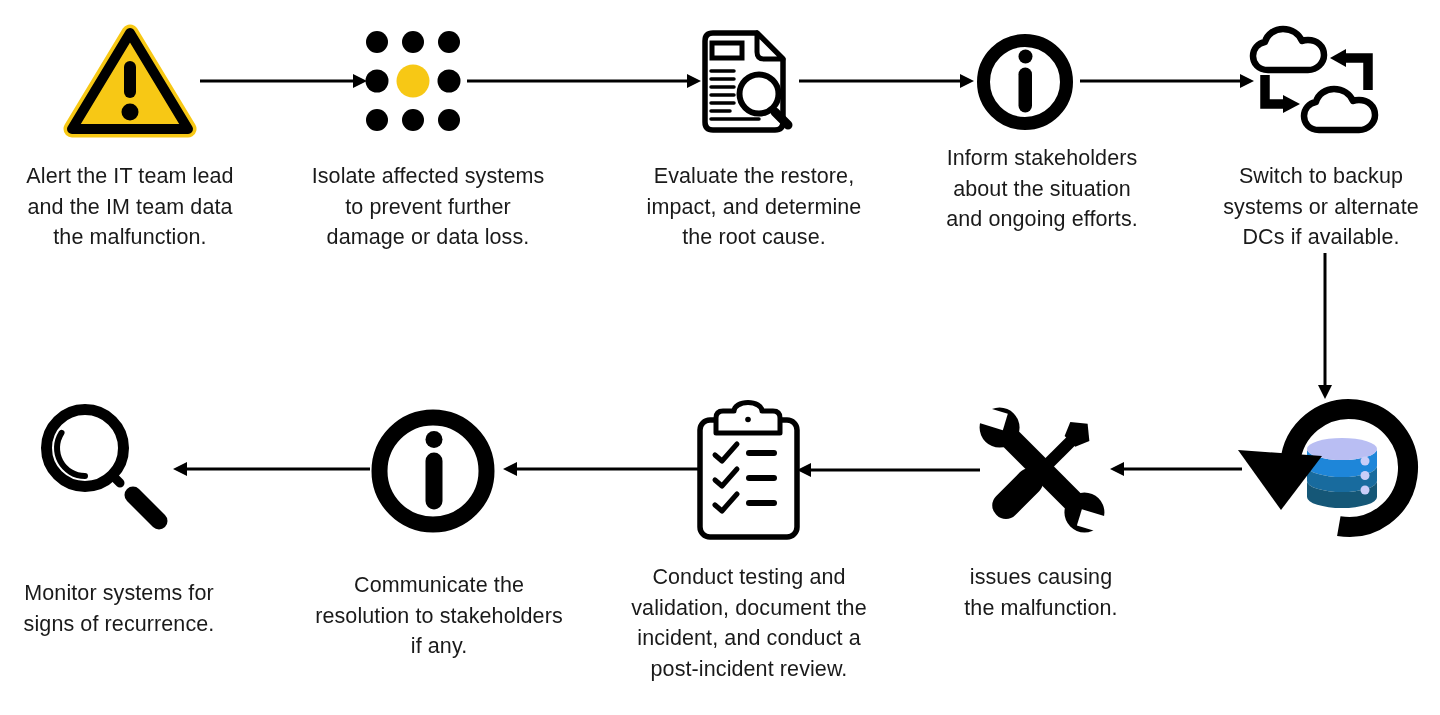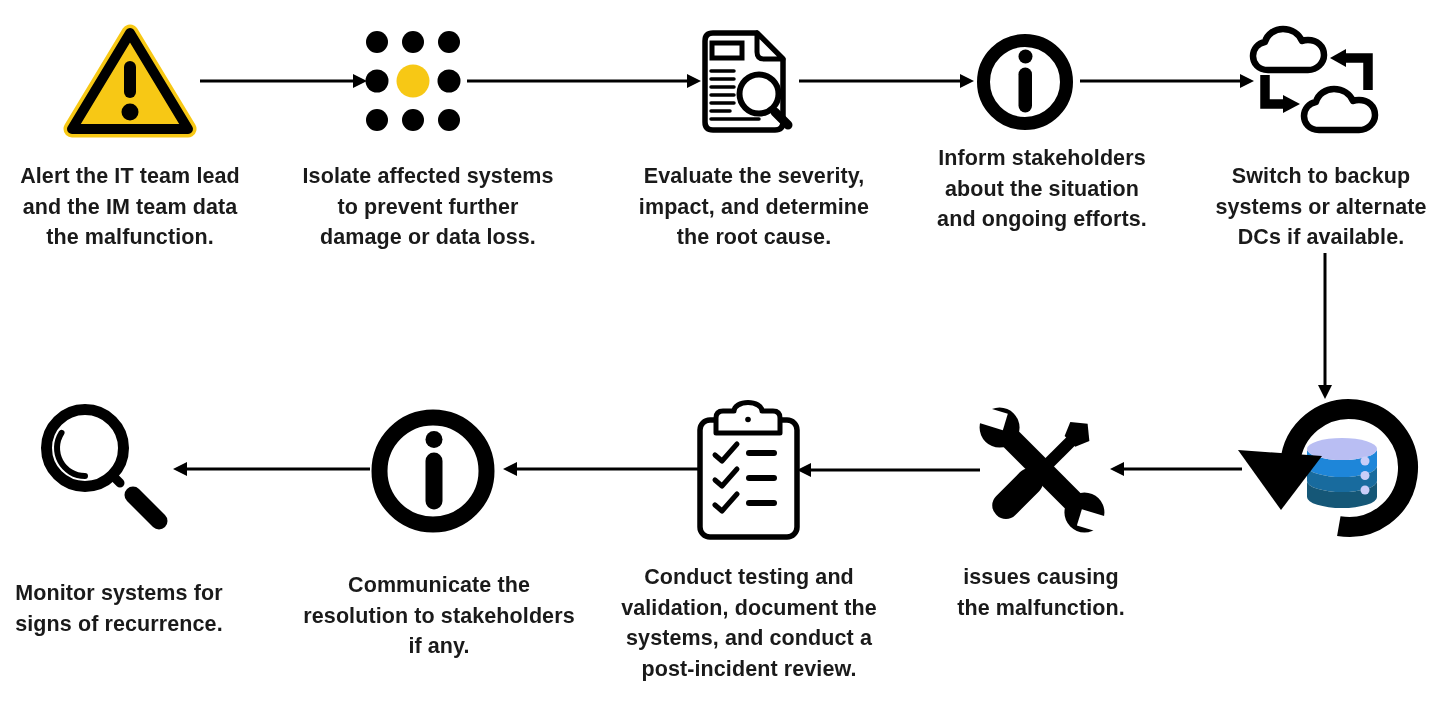--- a/index.html
+++ b/index.html
@@ -1,17 +1,17 @@
 <!DOCTYPE html>
 <html><head>
 <meta charset="utf-8">
 <style>
   html,body{margin:0;padding:0;background:#ffffff;}
   .canvas{position:relative;width:1440px;height:715px;background:#ffffff;overflow:hidden;
-          font-family:"Liberation Sans", sans-serif;font-weight:bold;}
+          font-family:"Liberation Sans", sans-serif;}
   .abs{position:absolute;}
   .caption{position:absolute;text-align:center;color:#1a1a1a;font-size:21.5px;line-height:30.5px;
            letter-spacing:0.1px;}
   .caption span{display:block;}
   svg{display:block;}
 </style>
 </head>
 <body>
 
 <div class="canvas">
@@ -176,42 +176,42 @@
     <span>Alert the IT team lead</span>
     <span>and the IM team data</span>
     <span>the malfunction.</span>
   </div>
   <div class="caption" style="left:292px;top:161px;width:272px">
     <span>Isolate affected systems</span>
     <span>to prevent further</span>
     <span>damage or data loss.</span>
   </div>
   <div class="caption" style="left:618px;top:161px;width:272px">
-    <span>Evaluate the severity,</span>
+    <span>Evaluate the restore,</span>
     <span>impact, and determine</span>
     <span>the root cause.</span>
   </div>
   <div class="caption" style="left:906px;top:143px;width:272px">
     <span>Inform stakeholders</span>
     <span>about the situation</span>
     <span>and ongoing efforts.</span>
   </div>
   <div class="caption" style="left:1190px;top:161px;width:262px">
     <span>Switch to backup</span>
     <span>systems or alternate</span>
     <span>DCs if available.</span>
   </div>
   <div class="caption" style="left:910px;top:562px;width:262px">
     <span>issues causing</span>
     <span>the malfunction.</span>
   </div>
   <div class="caption" style="left:598px;top:562px;width:302px">
     <span>Conduct testing and</span>
     <span>validation, document the</span>
-    <span>systems, and conduct a</span>
+    <span>incident, and conduct a</span>
     <span>post-incident review.</span>
   </div>
   <div class="caption" style="left:283px;top:570px;width:312px">
     <span>Communicate the</span>
     <span>resolution to stakeholders</span>
     <span>if any.</span>
   </div>
   <div class="caption" style="left:0px;top:578px;width:238px">
     <span>Monitor systems for</span>
     <span>signs of recurrence.</span>

